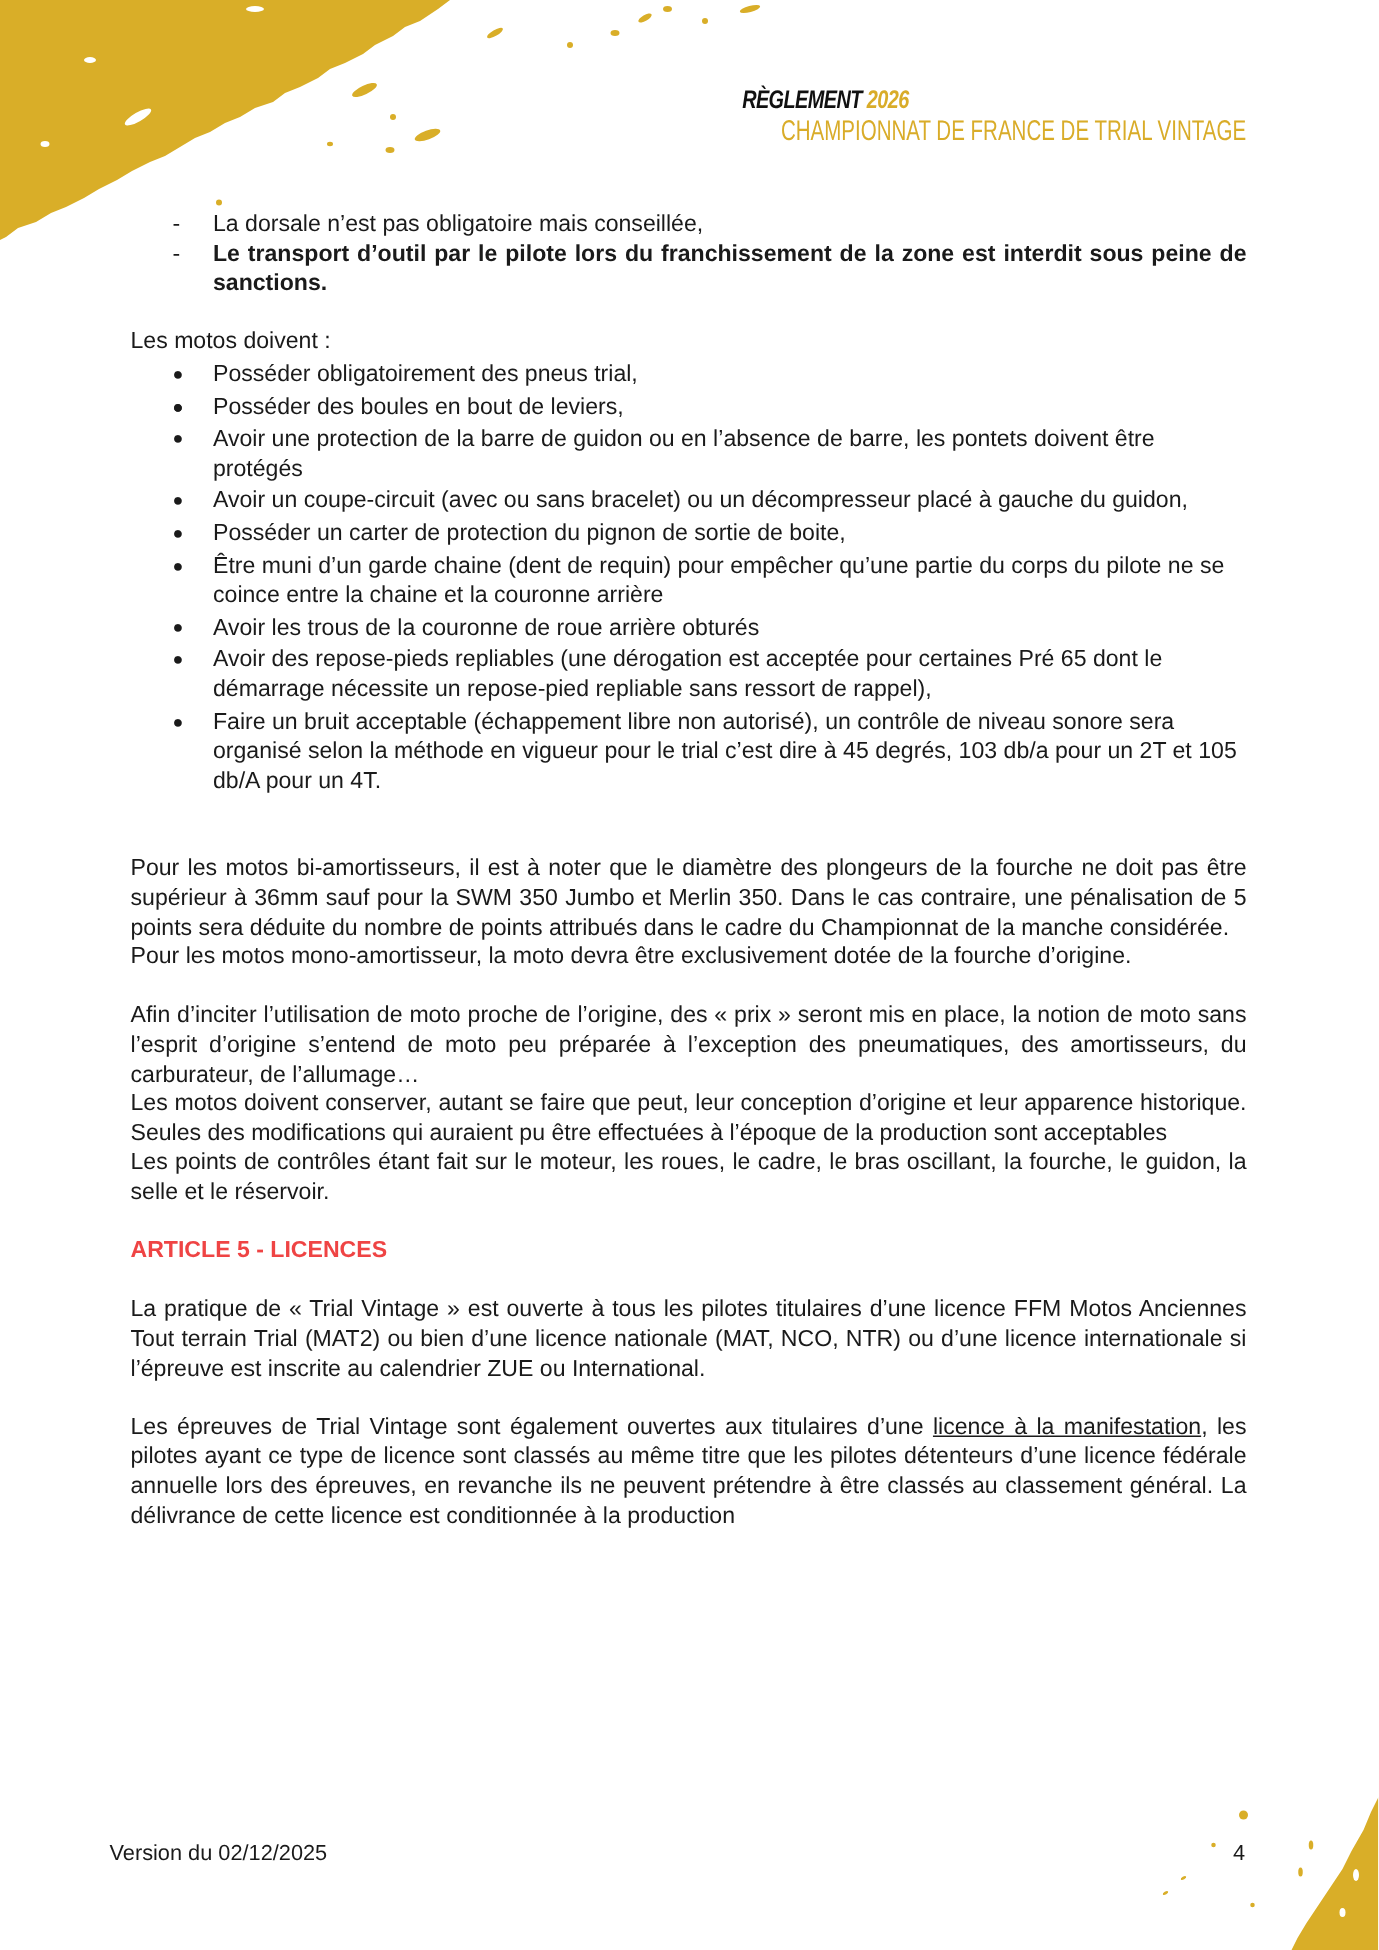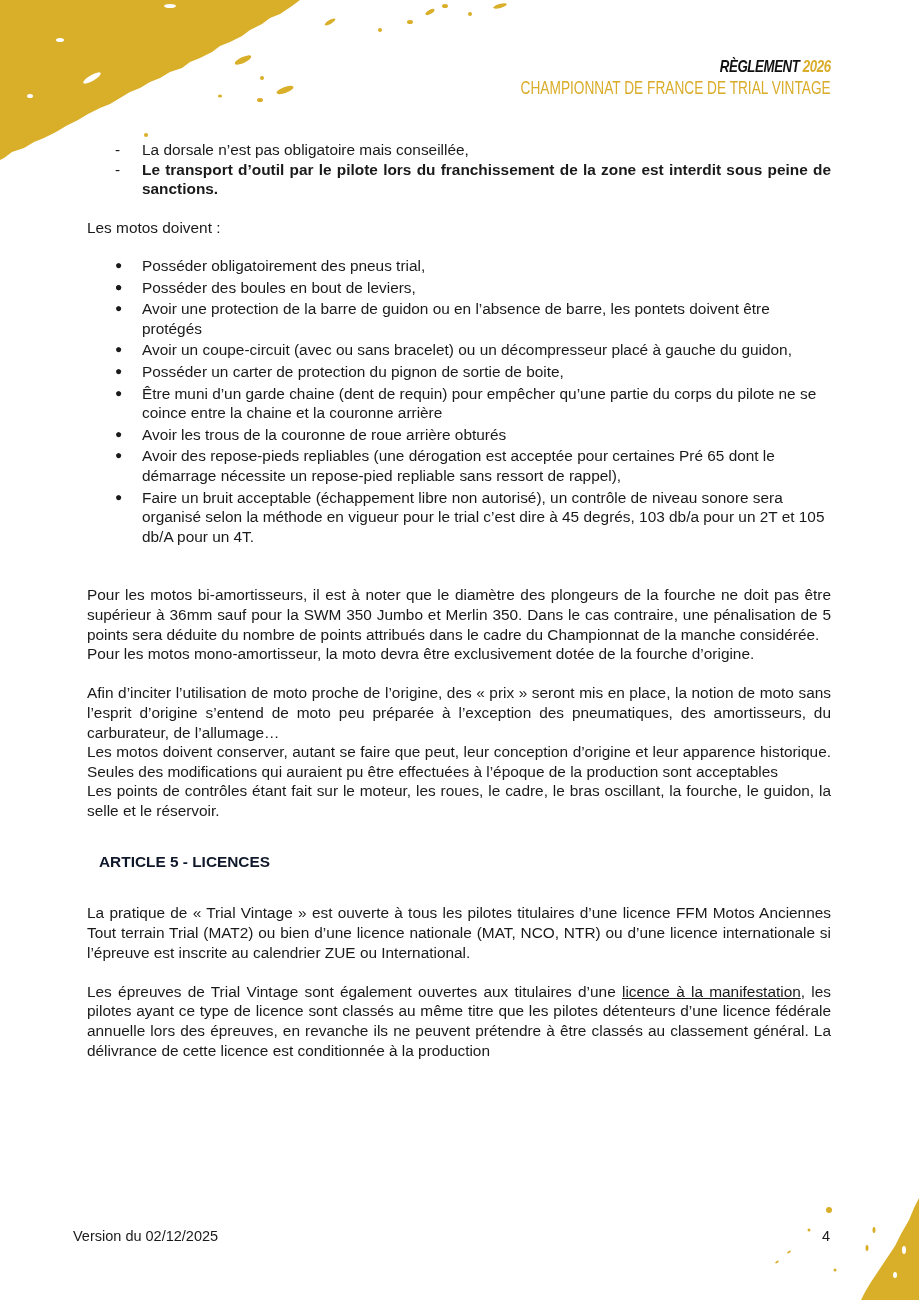--- a/index.html
+++ b/index.html
@@ -4,21 +4,21 @@
   <style>
     html, body { margin: 0; padding: 0; background: #ffffff; }
     body {
       width: 919px; height: 1300px; position: relative; overflow: hidden;
       font-family: "Liberation Sans", sans-serif;
       color: #1a1a1a;
     }
     .splash-tl { position: absolute; left: 0; top: 0; width: 520px; height: 170px; }
     .splash-br { position: absolute; right: 0; bottom: 0; width: 170px; height: 110px; }
     .header-block {
-      position: absolute; right: 88px; top: 57px; text-align: right;
+      position: absolute; right: 88px; top: 57px; 
       font-family: "Liberation Sans", sans-serif;
     }
     .hdr-line1 {
       font-weight: bold; font-style: italic; font-size: 17px; letter-spacing: -0.5px;
       transform: scaleX(0.78); transform-origin: right center;
       line-height: 20px;
     }
     .hdr-line1 .black { color: #111111; }
     .hdr-line1 .gold { color: #d9ac29; }
     .hdr-line2 {
@@ -36,21 +36,21 @@
     .dash-list li, .bullet-list li {
       position: relative; padding-left: 55px; text-align: left;
     }
     .dash-list li .marker, .bullet-list li .marker {
       position: absolute; left: 28px; top: 0;
     }
     .bullet-list li .marker { left: 28px; font-size: 12px; }
     .dash-list li.bold-item { font-weight: bold; text-align: justify; }
     b { font-weight: normal; }
     .article-heading {
-      color: #0f172a; font-weight: bold; font-size: 15.4px; margin: 12px;
+      color: #ef4444; font-weight: bold; font-size: 15.4px; margin: 0;
     }
     .remark { font-weight: bold; font-style: italic; }
     .u { text-decoration: underline; }
     .footer-version {
       position: absolute; left: 73px; top: 1228px; font-size: 14.5px;
     }
     .footer-page {
       position: absolute; left: 822px; top: 1228px; font-size: 14.5px;
     }
   </style>
@@ -105,21 +105,21 @@
       <span class="marker">-</span>
       <span>La dorsale n’est pas obligatoire mais conseillée,</span>
     </li>
     <li class="bold-item">
       <span class="marker" style="font-weight:normal">-</span>
       <span>Le transport d’outil par le pilote lors du franchissement de la zone est interdit sous peine de sanctions.</span>
     </li>
   </ul>
 
   <div class="gap"></div>
-  <p style="margin-bottom:18px">Les motos doivent :</p>
+  <p style="margin-bottom:2px">Les motos doivent :</p>
 
   <ul class="bullet-list">
     <li style="margin-bottom:2px"><span class="marker">●</span><span>Posséder obligatoirement des pneus trial,</span></li>
     <li style="margin-bottom:2px"><span class="marker">●</span></li>
     <li style="margin-bottom:2px"><span class="marker">●</span><span>Posséder des boules en bout de leviers,</span></li>
     <li style="margin-bottom:2px"><span class="marker">●</span><span>Avoir une protection de la barre de guidon ou en l’absence de barre, les pontets doivent être protégés</span></li>
     <li style="margin-bottom:2px"><span class="marker">●</span><span>Avoir un coupe-circuit </span><b>(avec ou sans bracelet)</b><span> ou un décompresseur placé à gauche du guidon,</span></li>
     <li style="margin-bottom:2px"><span class="marker">●</span><span>Posséder un carter de protection du pignon de sortie de boite,</span></li>
     <li style="margin-bottom:2px"><span class="marker">●</span><span>Être muni d’un garde chaine (dent de requin) pour empêcher qu’une partie du corps du pilote ne se coince entre la chaine et la couronne arrière</span></li>
     <li style="margin-bottom:2px"><span class="marker">●</span><span>Avoir les trous de la couronne de roue arrière obturés</span></li>

